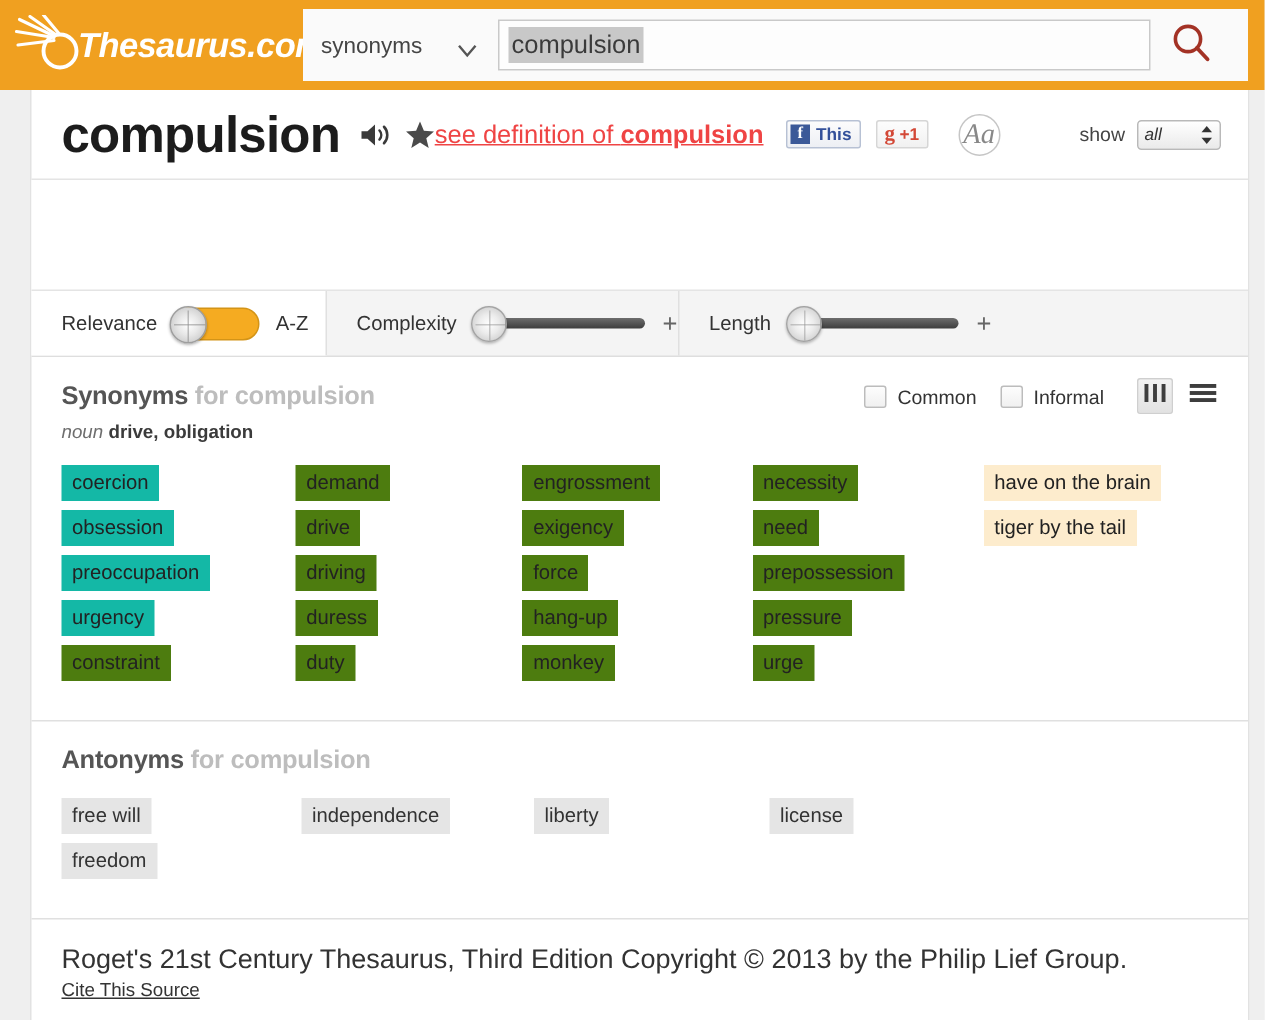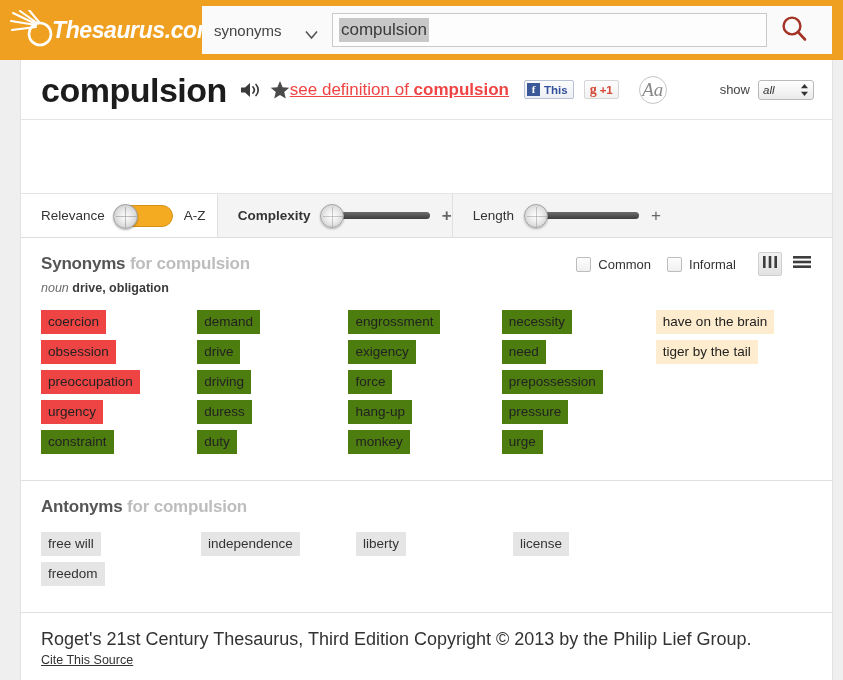--- a/index.html
+++ b/index.html
@@ -183,21 +183,21 @@
     display: flex; height: 44px;
     border-bottom: 1px solid #dedede;
     background: #f4f4f4;
   }
   .fcell {
     display: flex; align-items: center;
     border-right: 1px solid #e0e0e0;
     padding-left: 20px;
   }
   .fcell.relevance { width: 197px; background: #ffffff; }
-  .fcell.complexity { width: 235px; font-weight: bold; }
+  .fcell.complexity { width: 235px; }
   .fcell.length { width: 380px; border-right: 0; }
   .fcell .lbl { font-size: 13.5px; color: #333; }
 
   .toggle-track {
     margin-left: 10px;
     width: 58px; height: 22px; border-radius: 11px;
     background: #f5ab21;
     border: 1px solid #d39417;
     position: relative;
     cursor: pointer;
@@ -303,21 +303,21 @@
   .term {
     display: inline-block;
     align-self: flex-start;
     font-size: 13.5px;
     color: #222;
     padding: 4px 7px 5px 7px;
     margin-bottom: 6px;
     white-space: nowrap;
     cursor: pointer;
   }
-  .w5 { background: #ef4444; }
+  .w5 { background: #14b8a6; }
   .w3 { background: #4d7c0f; }
   .w1 { background: #fdeccd; }
 
   
   .ant-cols { margin-top: 15px; display: flex; }
   .ant-col { display: flex; flex-direction: column; }
   .ant-col.a0 { width: 160px; }
   .ant-col.a1 { width: 155px; }
   .ant-col.a2 { width: 157px; }
   .ant-col.a3 { width: 158px; }

